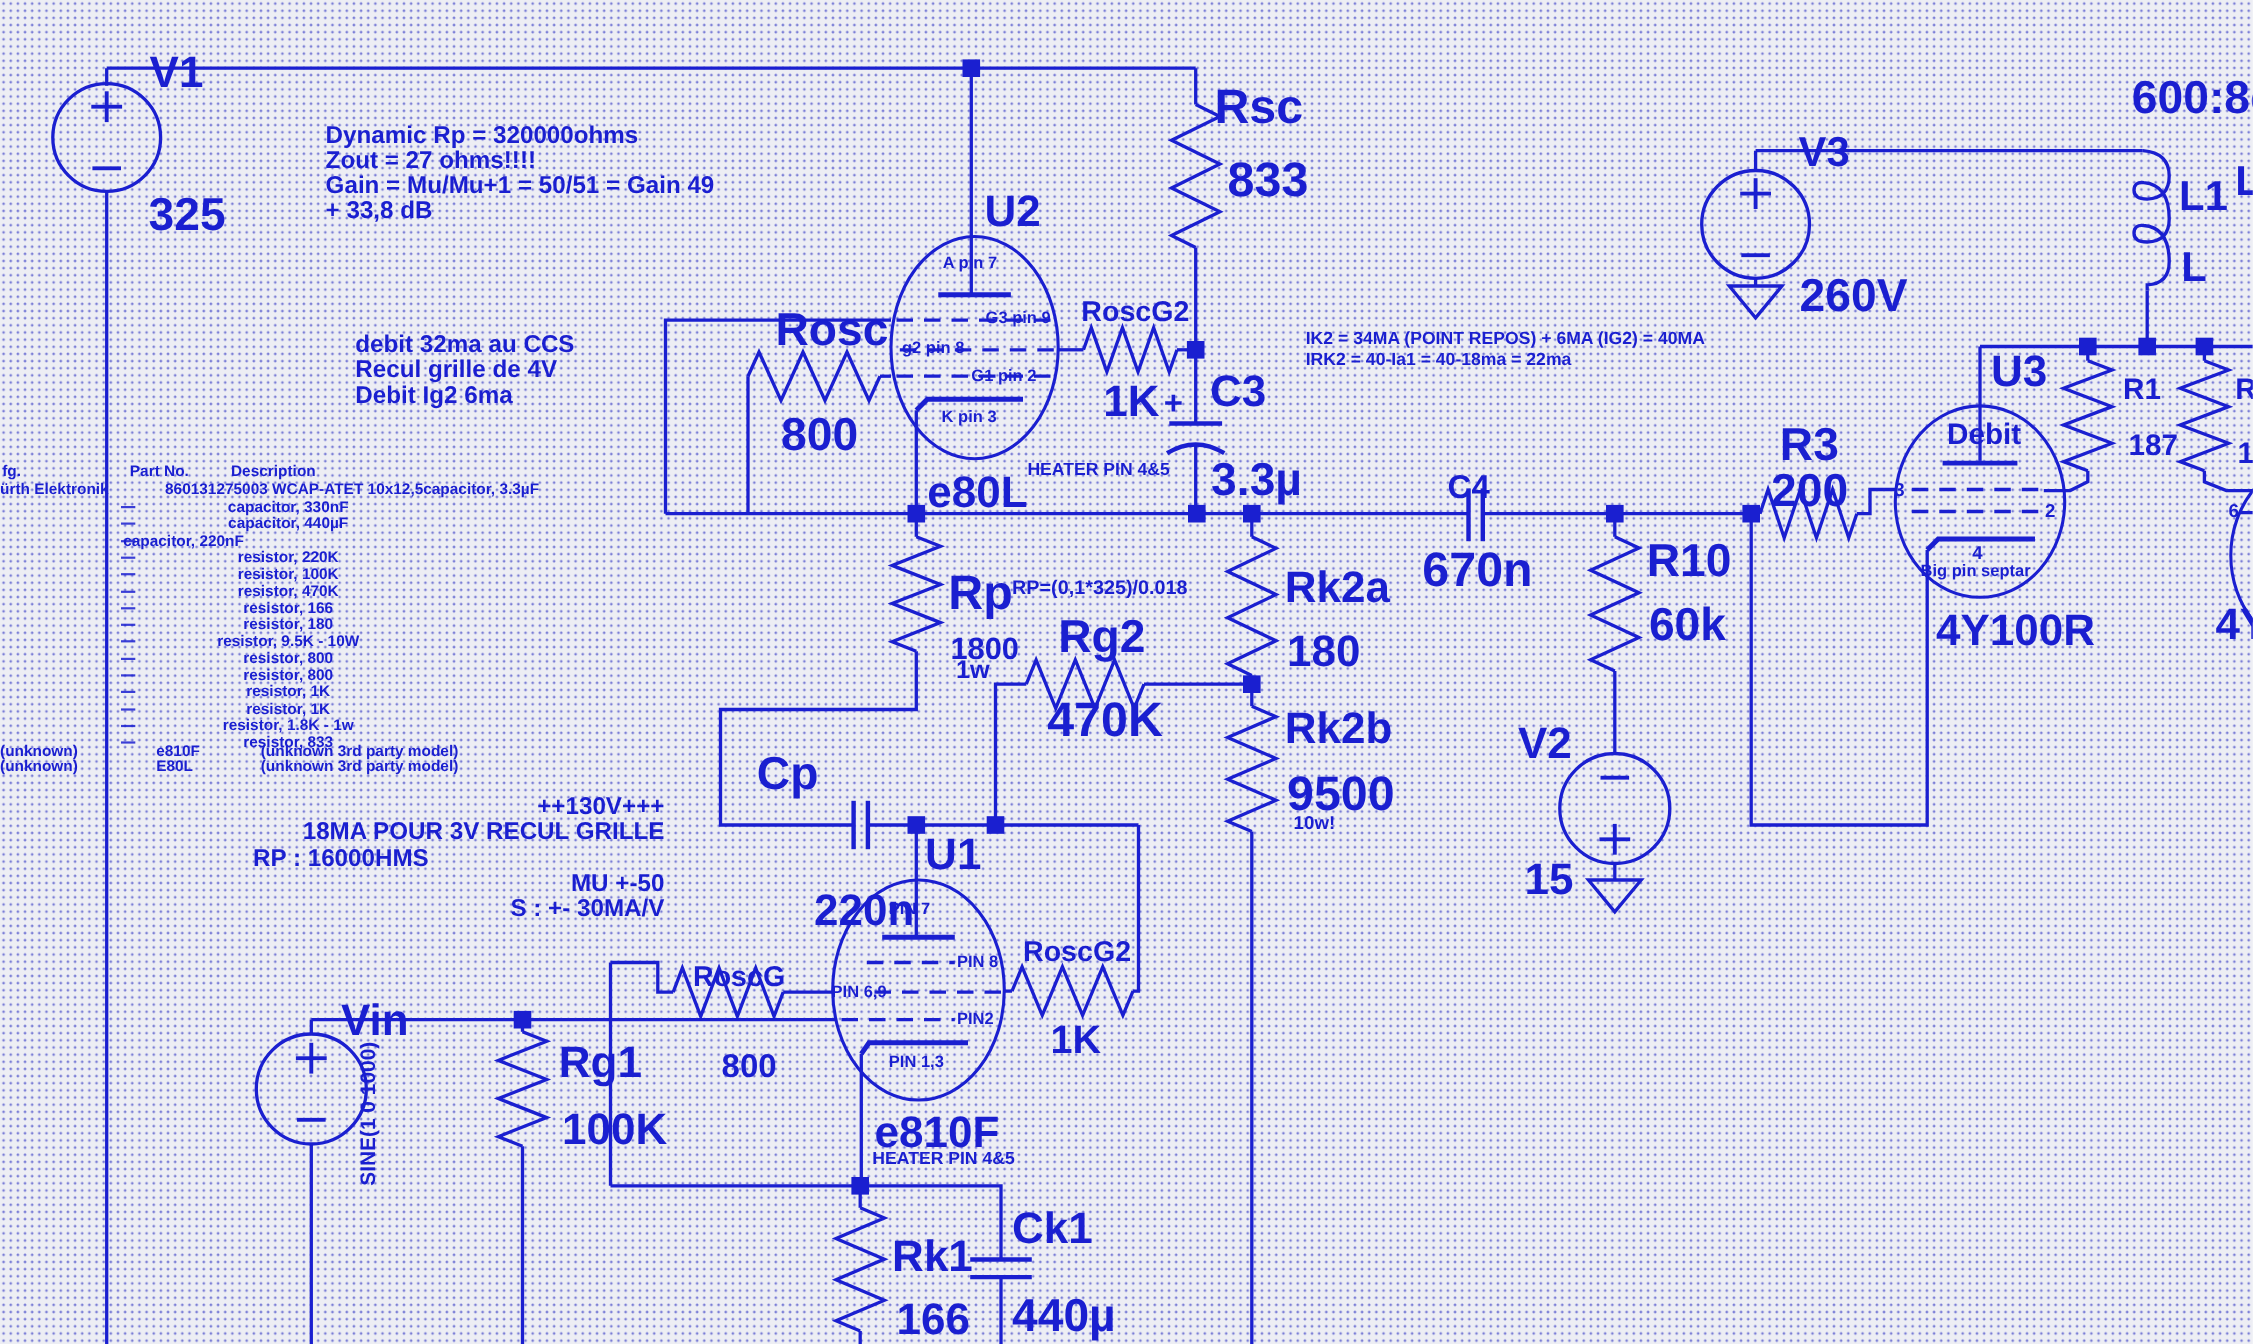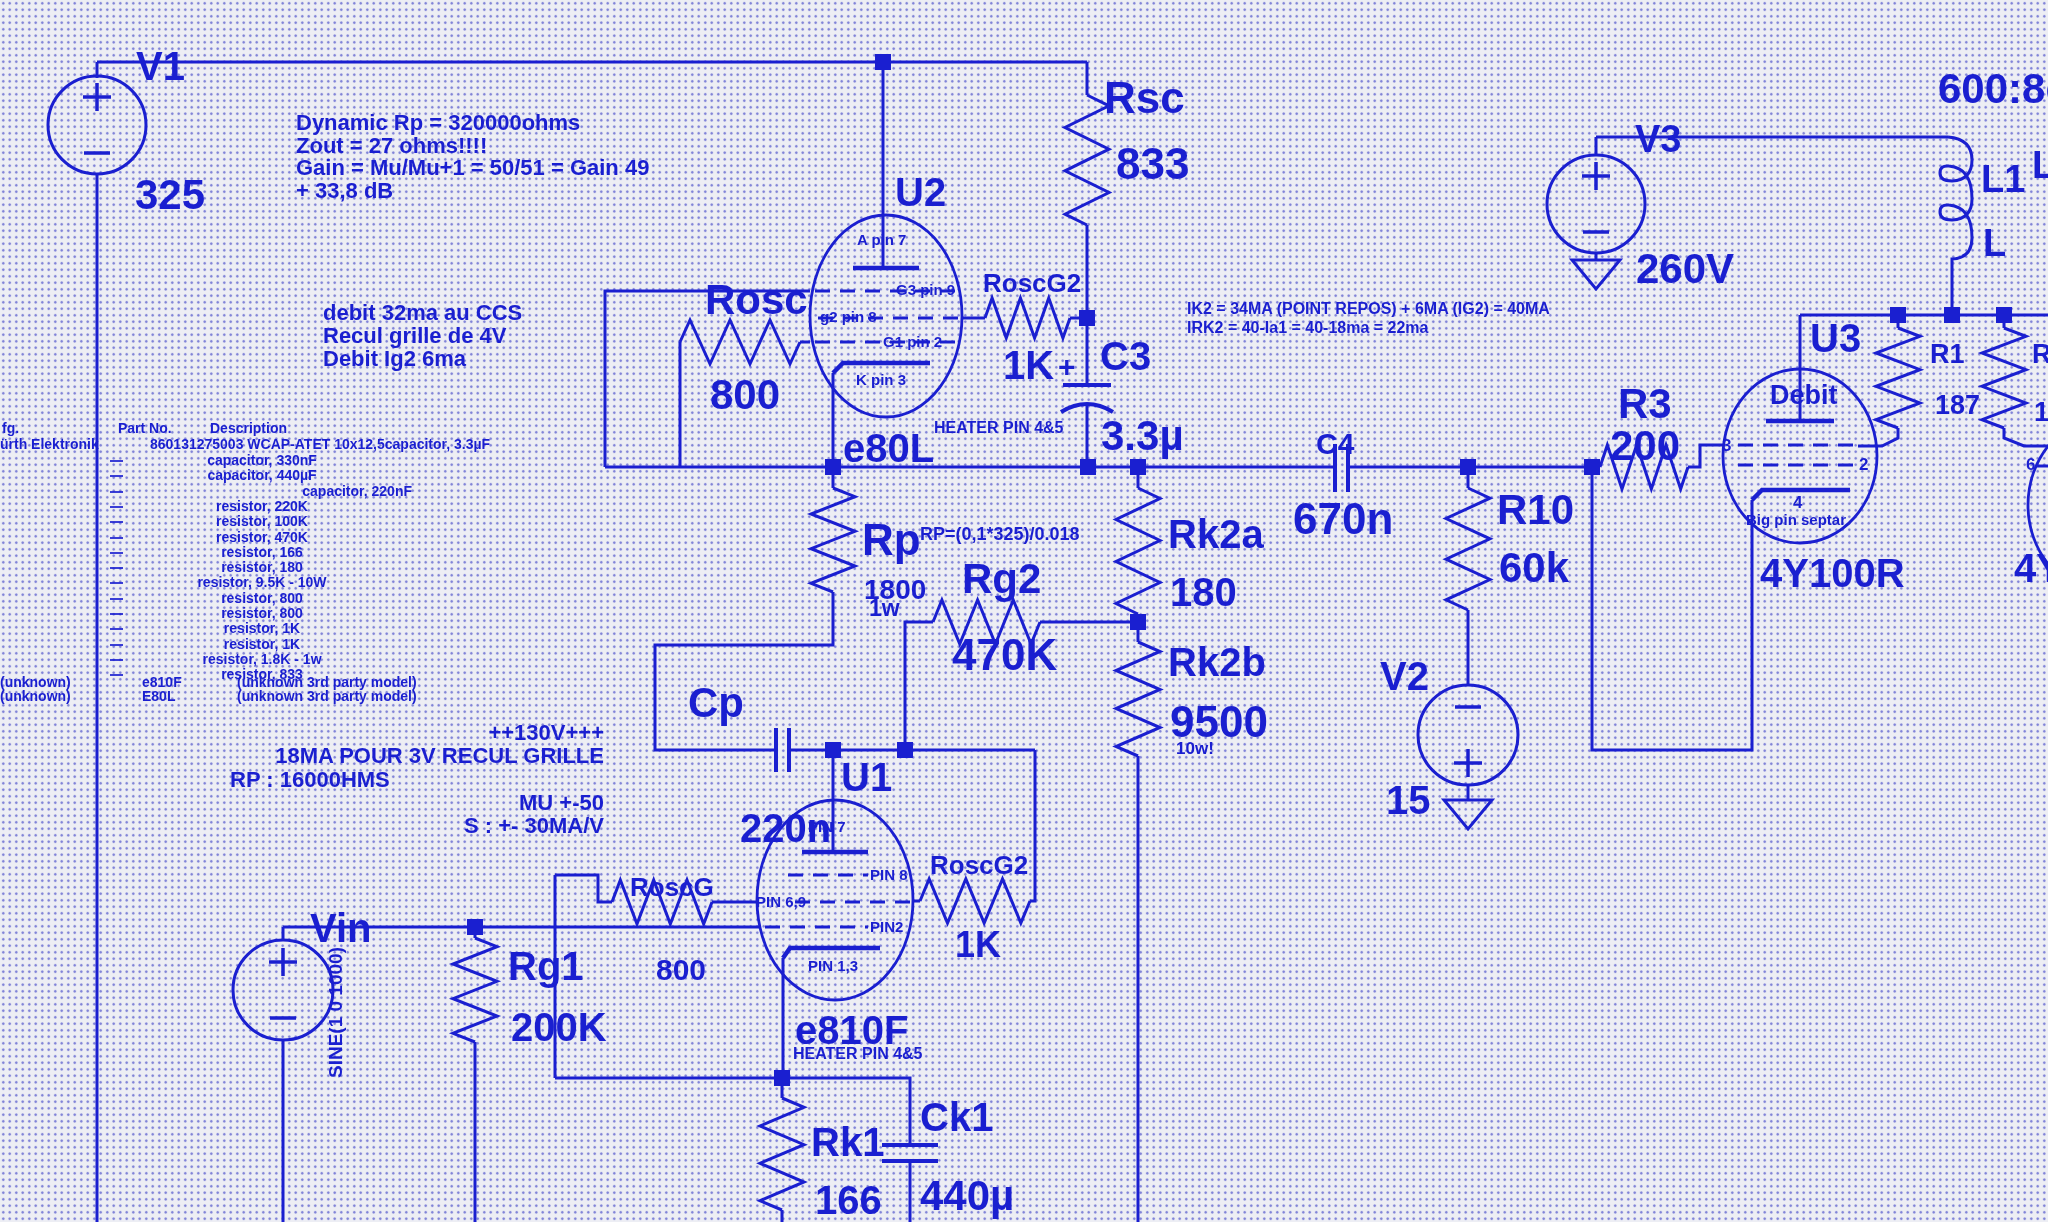--- a/index.html
+++ b/index.html
@@ -247,21 +247,21 @@
     <div class="lbl" style="left: 1793px; top: 494px; font-size: 17px;">4</div>
     <div class="lbl" style="left: 2014px; top: 548px; font-size: 40px;">4Y</div>
     <div class="lbl" style="left: 2026px; top: 456px; font-size: 17px;">6</div>
     <div class="lbl" style="left: 688px; top: 682px; font-size: 42px;">Cp</div>
     <div class="lbl" style="left: 740px; top: 780px; font-size: 40px; margin-top: 28px;">220n</div>
     <div class="lbl" style="left: 630px; top: 874px; font-size: 26px;">RoscG</div>
     <div class="lbl" style="left: 656px; top: 955px; font-size: 30px;">800</div>
     <div class="lbl" style="left: 930px; top: 852px; font-size: 26px;">RoscG2</div>
     <div class="lbl" style="left: 955px; top: 927px; font-size: 36px;">1K</div>
     <div class="lbl" style="left: 508px; top: 946px; font-size: 40px;">Rg1</div>
-    <div class="lbl" style="left: 511px; top: 1007px; font-size: 40px;">200K</div>
+    <div class="lbl" style="left: 511px; top: 1007px; font-size: 40px;">100K</div>
     <div class="lbl" style="left: 811px; top: 1122px; font-size: 40px;">Rk1</div>
     <div class="lbl" style="left: 815px; top: 1180px; font-size: 40px;">166</div>
     <div class="lbl" style="left: 920px; top: 1097px; font-size: 40px;">Ck1</div>
     <div class="lbl" style="left: 920px; top: 1175px; font-size: 42px;">440µ</div>
     <div class="lbl" style="left: 296px; top: 112px; font-size: 22px;">Dynamic Rp = 320000ohms</div>
     <div class="lbl" style="left: 296px; top: 134.5px; font-size: 22px;">Zout = 27 ohms!!!!</div>
     <div class="lbl" style="left: 296px; top: 157px; font-size: 22px;">Gain = Mu/Mu+1 = 50/51 = Gain 49</div>
     <div class="lbl" style="left: 296px; top: 179.5px; font-size: 22px;">+ 33,8 dB</div>
     <div class="lbl" style="left: 323px; top: 302px; font-size: 22px;">debit 32ma au CCS</div>
     <div class="lbl" style="left: 323px; top: 325px; font-size: 22px;">Recul grille de 4V</div>
@@ -273,21 +273,21 @@
     <div class="lbl" style="left: 230px; top: 815.2px; font-size: 22px; width: 374px; text-align: right;">S : +- 30MA/V</div>
     <div class="lbl" style="left: 1187px; top: 301px; font-size: 16px;">IK2 = 34MA (POINT REPOS) + 6MA (IG2) = 40MA</div>
     <div class="lbl" style="left: 1187px; top: 319.5px; font-size: 16px;">IRK2 = 40-Ia1 = 40-18ma = 22ma</div>
     <div class="lbl" style="left: 2px; top: 421px; font-size: 14px;">fg.</div>
     <div class="lbl" style="left: 118px; top: 421px; font-size: 14px;">Part No.</div>
     <div class="lbl" style="left: 210px; top: 421px; font-size: 14px;">Description</div>
     <div class="lbl" style="left: 0px; top: 437px; font-size: 14px;">ürth Elektronik</div>
     <div class="lbl" style="left: 150px; top: 437px; font-size: 14px;">860131275003 WCAP-ATET 10x12,5capacitor, 3.3µF</div>
     <div class="lbl" style="left: 112px; top: 453px; font-size: 14px; width: 300px; text-align: center;">capacitor, 330nF</div>
     <div class="lbl" style="left: 112px; top: 468.3px; font-size: 14px; width: 300px; text-align: center;">capacitor, 440µF</div>
-    <div class="lbl" style="left: 112px; top: 483.6px; font-size: 14px; width: 300px; text-align: right;">capacitor, 220nF</div>
+    <div class="lbl" style="left: 112px; top: 483.6px; font-size: 14px; width: 300px; text-align: left;">capacitor, 220nF</div>
     <div class="lbl" style="left: 112px; top: 498.9px; font-size: 14px; width: 300px; text-align: center;">resistor, 220K</div>
     <div class="lbl" style="left: 112px; top: 514.2px; font-size: 14px; width: 300px; text-align: center;">resistor, 100K</div>
     <div class="lbl" style="left: 112px; top: 529.5px; font-size: 14px; width: 300px; text-align: center;">resistor, 470K</div>
     <div class="lbl" style="left: 112px; top: 544.8px; font-size: 14px; width: 300px; text-align: center;">resistor, 166</div>
     <div class="lbl" style="left: 112px; top: 560.1px; font-size: 14px; width: 300px; text-align: center;">resistor, 180</div>
     <div class="lbl" style="left: 112px; top: 575.4px; font-size: 14px; width: 300px; text-align: center;">resistor, 9.5K - 10W</div>
     <div class="lbl" style="left: 112px; top: 590.7px; font-size: 14px; width: 300px; text-align: center;">resistor, 800</div>
     <div class="lbl" style="left: 112px; top: 606px; font-size: 14px; width: 300px; text-align: center;">resistor, 800</div>
     <div class="lbl" style="left: 112px; top: 621.3px; font-size: 14px; width: 300px; text-align: center;">resistor, 1K</div>
     <div class="lbl" style="left: 112px; top: 636.6px; font-size: 14px; width: 300px; text-align: center;">resistor, 1K</div>

